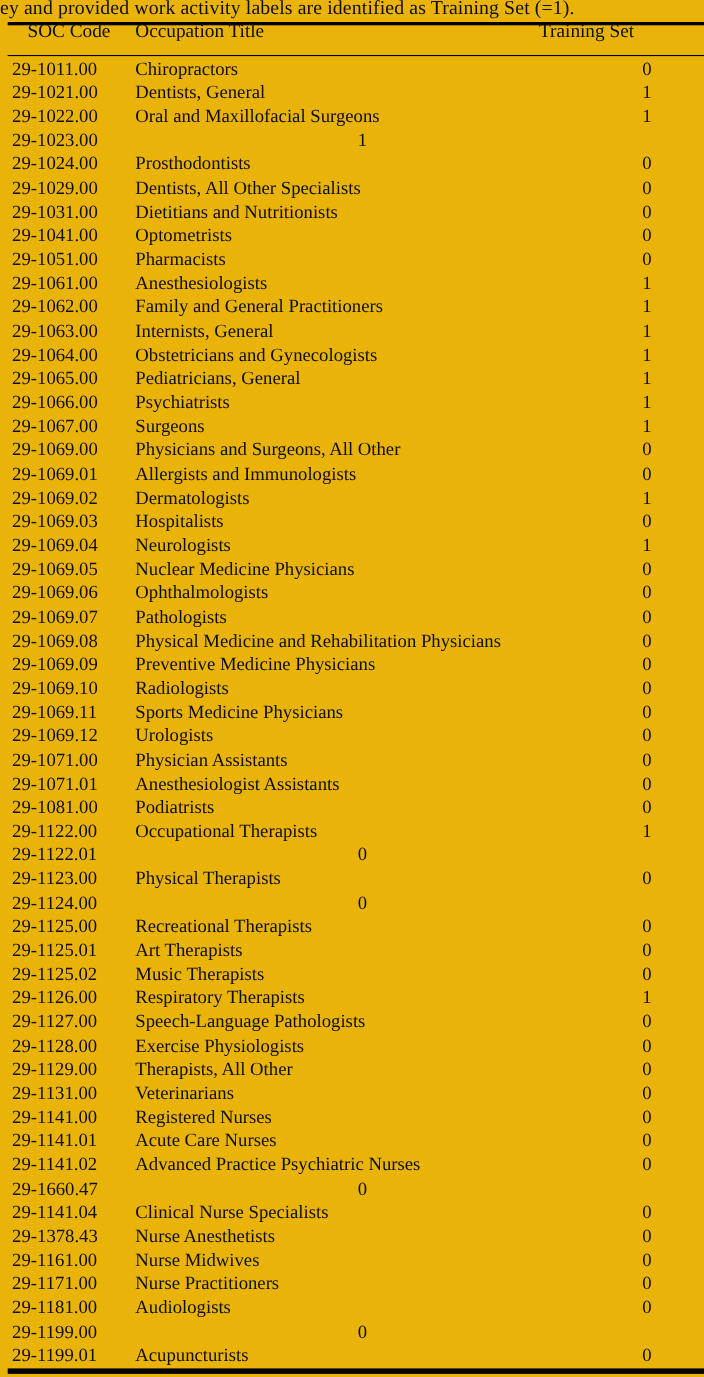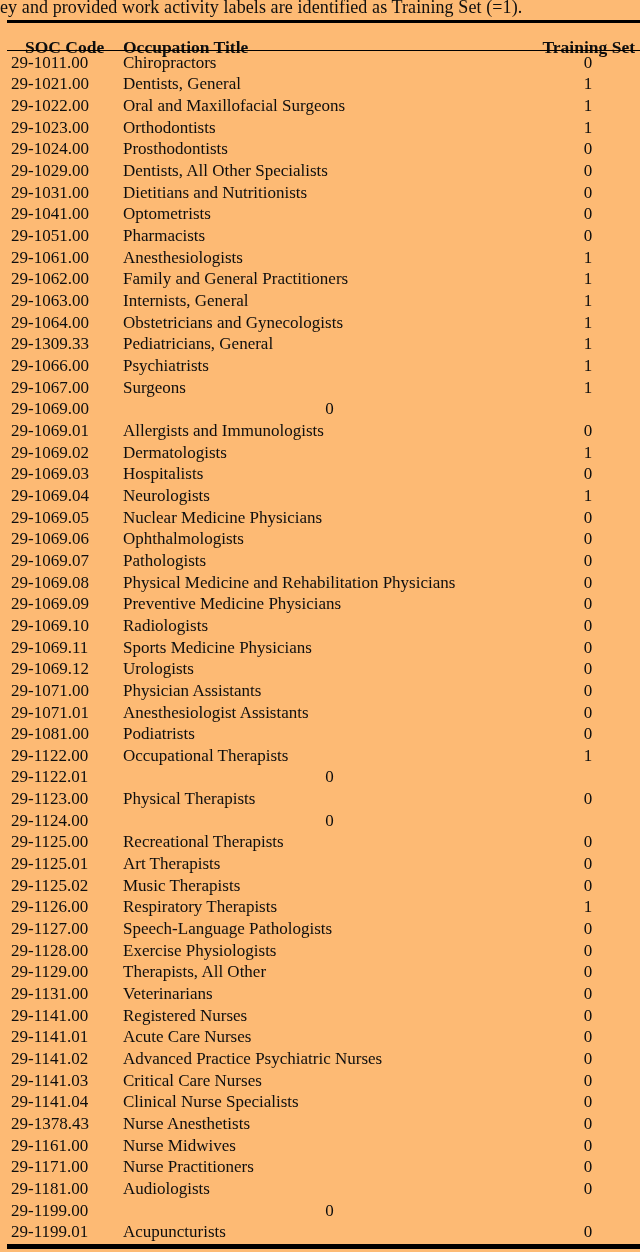--- a/index.html
+++ b/index.html
@@ -11,21 +11,21 @@
     width: 640px;
     height: 1252px;
     overflow: hidden;
     font-family: "Liberation Serif", "DejaVu Serif", serif;
     color: #0e0e0e;
   }
   .page {
     position: relative;
     width: 640px;
     height: 1252px;
-    background: #fdba74;
+    background: #eab308;
   }
   .caption {
     position: absolute;
     top: -3px;
     left: 0;
     width: 640px;
     font-size: 18px;
     line-height: 21px;
     white-space: nowrap;
     letter-spacing: 0.1px;
@@ -42,29 +42,29 @@
   .grid-row {
     display: grid;
     grid-template-columns: 112px 1fr 150px;
     align-items: center;
     padding-left: 11px;
     box-sizing: border-box;
     width: 640px;
   }
   .header-row {
     position: absolute;
-    top: 34px;
+    top: 15px;
     left: 0;
     height: 27px;
-    font-weight: bold;
+    font-weight: normal;
     font-size: 17.5px;
   }
   .header-row .col-code { padding-left: 14px; }
   .header-row .col-training {
-    text-align: right;
+    text-align: left;
     padding-right: 5px;
   }
   .tbody {
     position: absolute;
     top: 52px;
     left: 0;
     width: 640px;
     border-radius: 32px;
   }
   .row {
@@ -111,21 +111,20 @@
   </div>
 
   <div class="grid-row row">
     <div class="cell col-code">29-1022.00</div>
     <div class="cell col-title">Oral and Maxillofacial Surgeons</div>
     <div class="cell col-training">1</div>
   </div>
 
   <div class="grid-row row">
     <div class="cell col-code">29-1023.00</div>
-    <div class="cell col-title">Orthodontists</div>
     <div class="cell col-training">1</div>
   </div>
 
   <div class="grid-row row">
     <div class="cell col-code">29-1024.00</div>
     <div class="cell col-title">Prosthodontists</div>
     <div class="cell col-training">0</div>
   </div>
 
   <div class="grid-row row">
@@ -170,39 +169,40 @@
     <div class="cell col-training">1</div>
   </div>
 
   <div class="grid-row row">
     <div class="cell col-code">29-1064.00</div>
     <div class="cell col-title">Obstetricians and Gynecologists</div>
     <div class="cell col-training">1</div>
   </div>
 
   <div class="grid-row row">
-    <div class="cell col-code">29-1309.33</div>
+    <div class="cell col-code">29-1065.00</div>
     <div class="cell col-title">Pediatricians, General</div>
     <div class="cell col-training">1</div>
   </div>
 
   <div class="grid-row row">
     <div class="cell col-code">29-1066.00</div>
     <div class="cell col-title">Psychiatrists</div>
     <div class="cell col-training">1</div>
   </div>
 
   <div class="grid-row row">
     <div class="cell col-code">29-1067.00</div>
     <div class="cell col-title">Surgeons</div>
     <div class="cell col-training">1</div>
   </div>
 
   <div class="grid-row row">
     <div class="cell col-code">29-1069.00</div>
+    <div class="cell col-title">Physicians and Surgeons, All Other</div>
     <div class="cell col-training">0</div>
   </div>
 
   <div class="grid-row row">
     <div class="cell col-code">29-1069.01</div>
     <div class="cell col-title">Allergists and Immunologists</div>
     <div class="cell col-training">0</div>
   </div>
 
   <div class="grid-row row">
@@ -371,22 +371,21 @@
     <div class="cell col-training">0</div>
   </div>
 
   <div class="grid-row row">
     <div class="cell col-code">29-1141.02</div>
     <div class="cell col-title">Advanced Practice Psychiatric Nurses</div>
     <div class="cell col-training">0</div>
   </div>
 
   <div class="grid-row row">
-    <div class="cell col-code">29-1141.03</div>
-    <div class="cell col-title">Critical Care Nurses</div>
+    <div class="cell col-code">29-1660.47</div>
     <div class="cell col-training">0</div>
   </div>
 
   <div class="grid-row row">
     <div class="cell col-code">29-1141.04</div>
     <div class="cell col-title">Clinical Nurse Specialists</div>
     <div class="cell col-training">0</div>
   </div>
 
   <div class="grid-row row">

